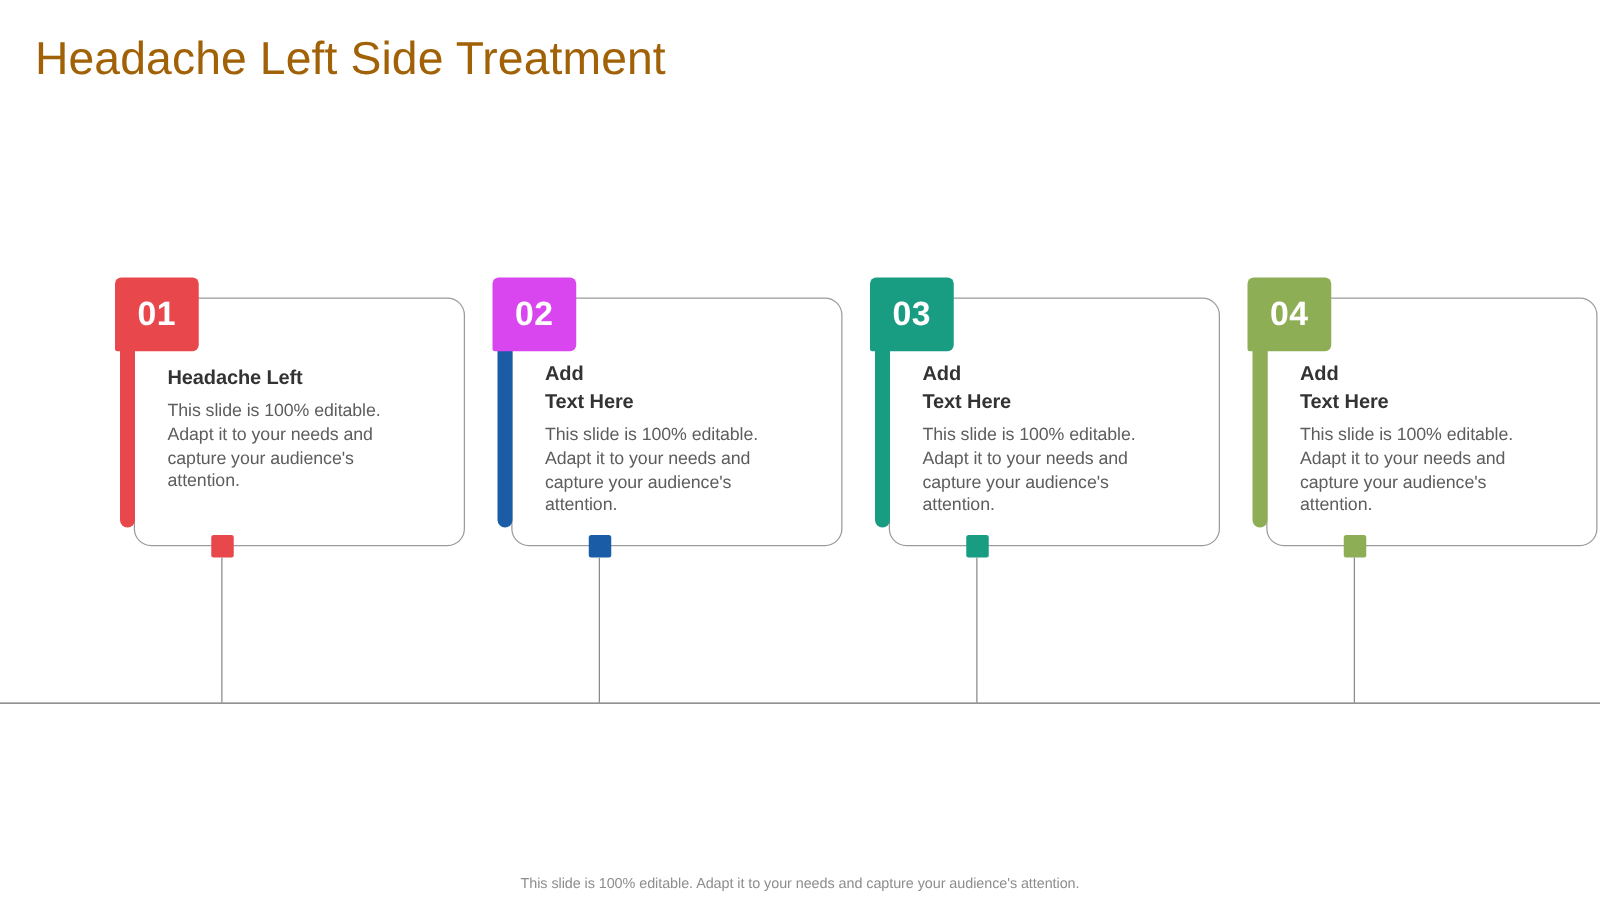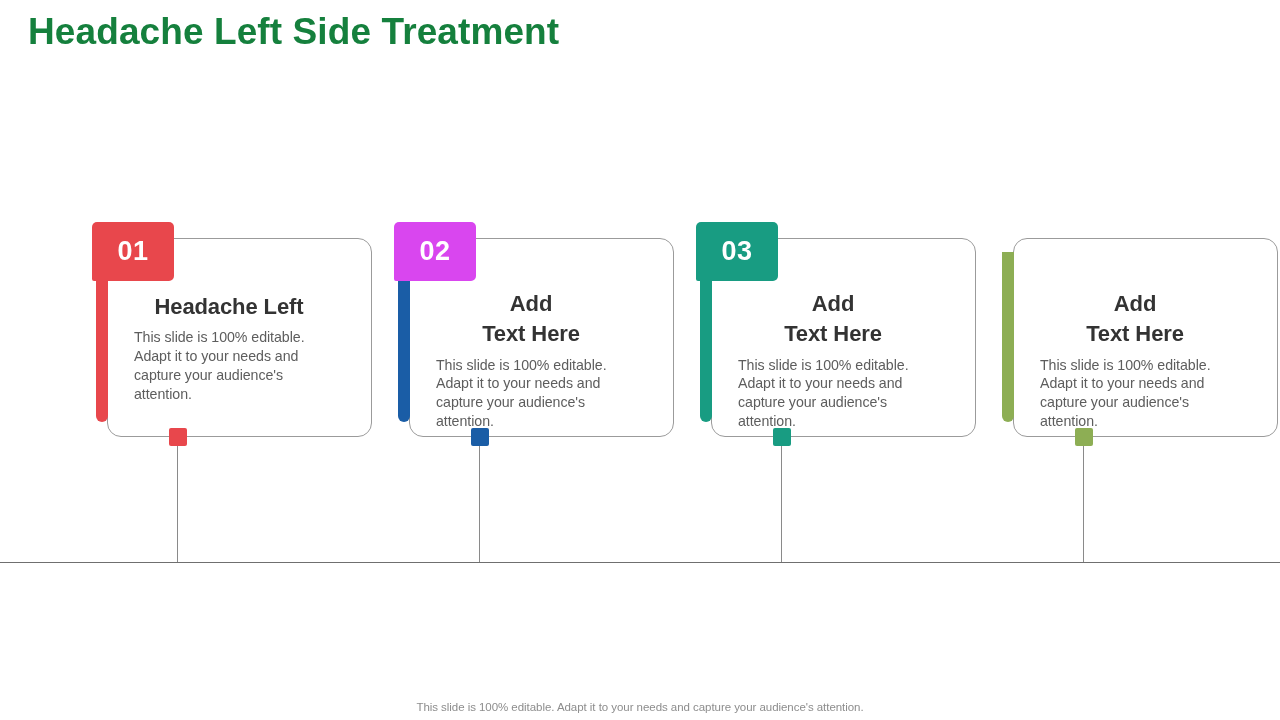--- a/index.html
+++ b/index.html
@@ -15,25 +15,25 @@
     position:relative;
     width:1280px;
     height:720px;
     background:#ffffff;
   }
 
   
   #page-title {
     position:absolute;
     left:28px;
-    top:11px;
+    top:26px;
     font-size:37px;
-    font-weight:700;
+    font-weight:400;
     letter-spacing:0.1px;
-    color:#15803d;
+    color:#a16207;
     white-space:nowrap;
   }
 
   
   #baseline {
     position:absolute;
     left:0;
     top:562px;
     width:1280px;
     height:1px;
@@ -68,21 +68,21 @@
     width:12px;
     height:170px;
     border-radius:0 0 6px 6px;
   }
 
   
   .pin-head {
     position:absolute;
     left:47px;
     top:0px;
-    width:82px;
+    width:67px;
     height:59px;
     border-radius:5px 5px 5px 2px;
     display:flex;
     align-items:center;
     justify-content:center;
   }
   .pin-head .num {
     color:#ffffff;
     font-size:27px;
     font-weight:700;
@@ -90,26 +90,25 @@
     line-height:1;
   }
 
   
   .card-text {
     position:absolute;
     left:89px;
     width:190px;
   }
   .card-heading {
-    font-size:22px;
+    font-size:16px;
     font-weight:700;
     color:#333333;
     line-height:1.38;
     letter-spacing:-0.1px;
-    text-align:center;
   }
   .card-body {
     margin-top:6px;
     font-size:14.2px;
     font-weight:400;
     color:#5d5d5d;
     line-height:1.32;
     letter-spacing:-0.05px;
   }
 
@@ -195,20 +194,23 @@
             <div>Text Here</div>
           </div>
           <div class="card-body">This slide is 100% editable. Adapt it to your needs and capture your audience's attention.</div>
         </div>
         <div class="connector-square" style="background: rgb(24, 156, 130);"></div>
         <div class="drop-line"></div>
       </div>
       <div class="card-group" style="left: 951px;">
         <div class="card-box"></div>
         <div class="pin-stem" style="background: rgb(141, 174, 84);"></div>
+        <div class="pin-head" style="background: rgb(141, 174, 84);">
+          <span class="num">04</span>
+        </div>
         <div class="card-text" style="top: 67px;">
           <div class="card-heading">
             <div>Add</div>
             <div>Text Here</div>
           </div>
           <div class="card-body">This slide is 100% editable. Adapt it to your needs and capture your audience's attention.</div>
         </div>
         <div class="connector-square" style="background: rgb(141, 174, 84);"></div>
         <div class="drop-line"></div>
       </div>

